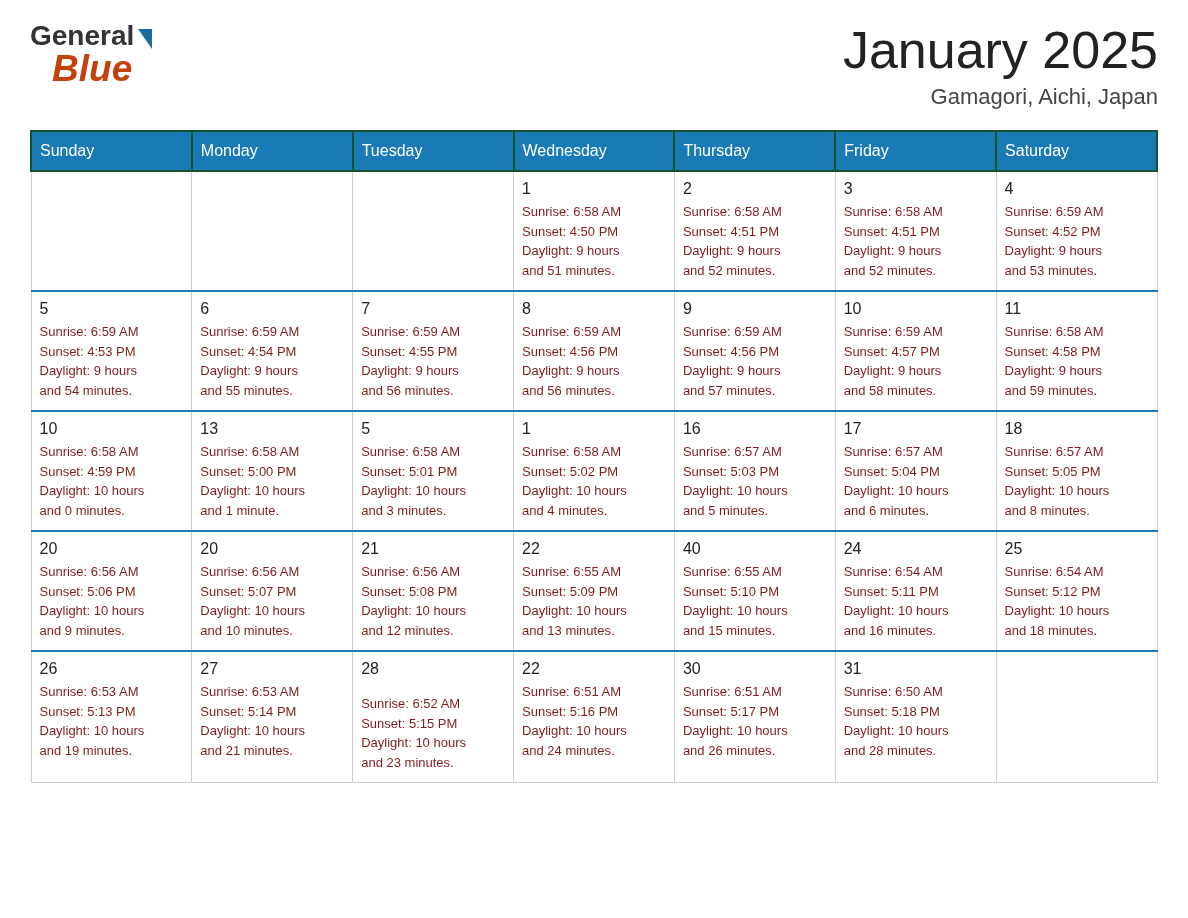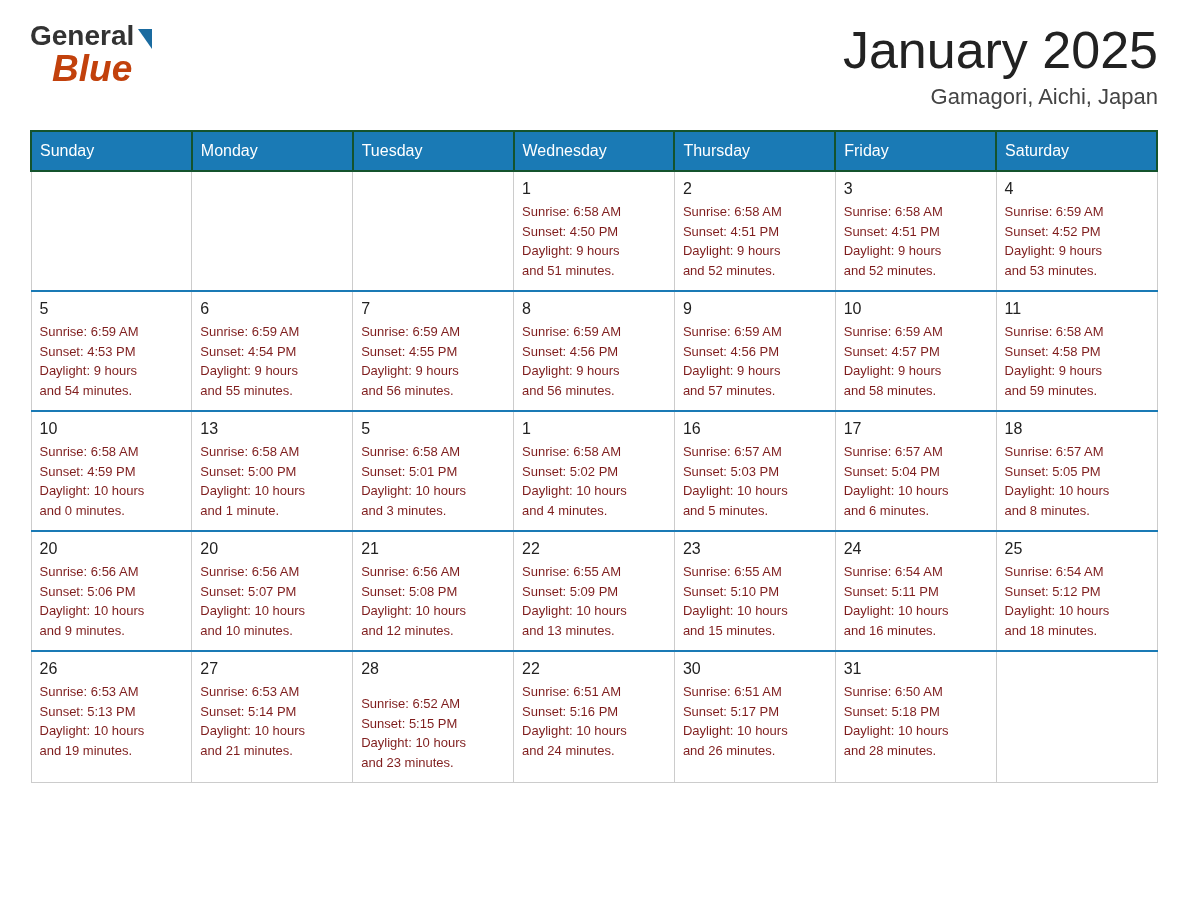--- a/index.html
+++ b/index.html
@@ -286,21 +286,21 @@
 and 12 minutes.</div>
         </td>
         <td>
           <span class="day-number">22</span>
           <div class="day-info" style="white-space: pre-line;">Sunrise: 6:55 AM
 Sunset: 5:09 PM
 Daylight: 10 hours
 and 13 minutes.</div>
         </td>
         <td>
-          <span class="day-number">23</span>
+          <span class="day-number">40</span>
           <div class="day-info" style="white-space: pre-line;">Sunrise: 6:55 AM
 Sunset: 5:10 PM
 Daylight: 10 hours
 and 15 minutes.</div>
         </td>
         <td>
           <span class="day-number">24</span>
           <div class="day-info" style="white-space: pre-line;">Sunrise: 6:54 AM
 Sunset: 5:11 PM
 Daylight: 10 hours

